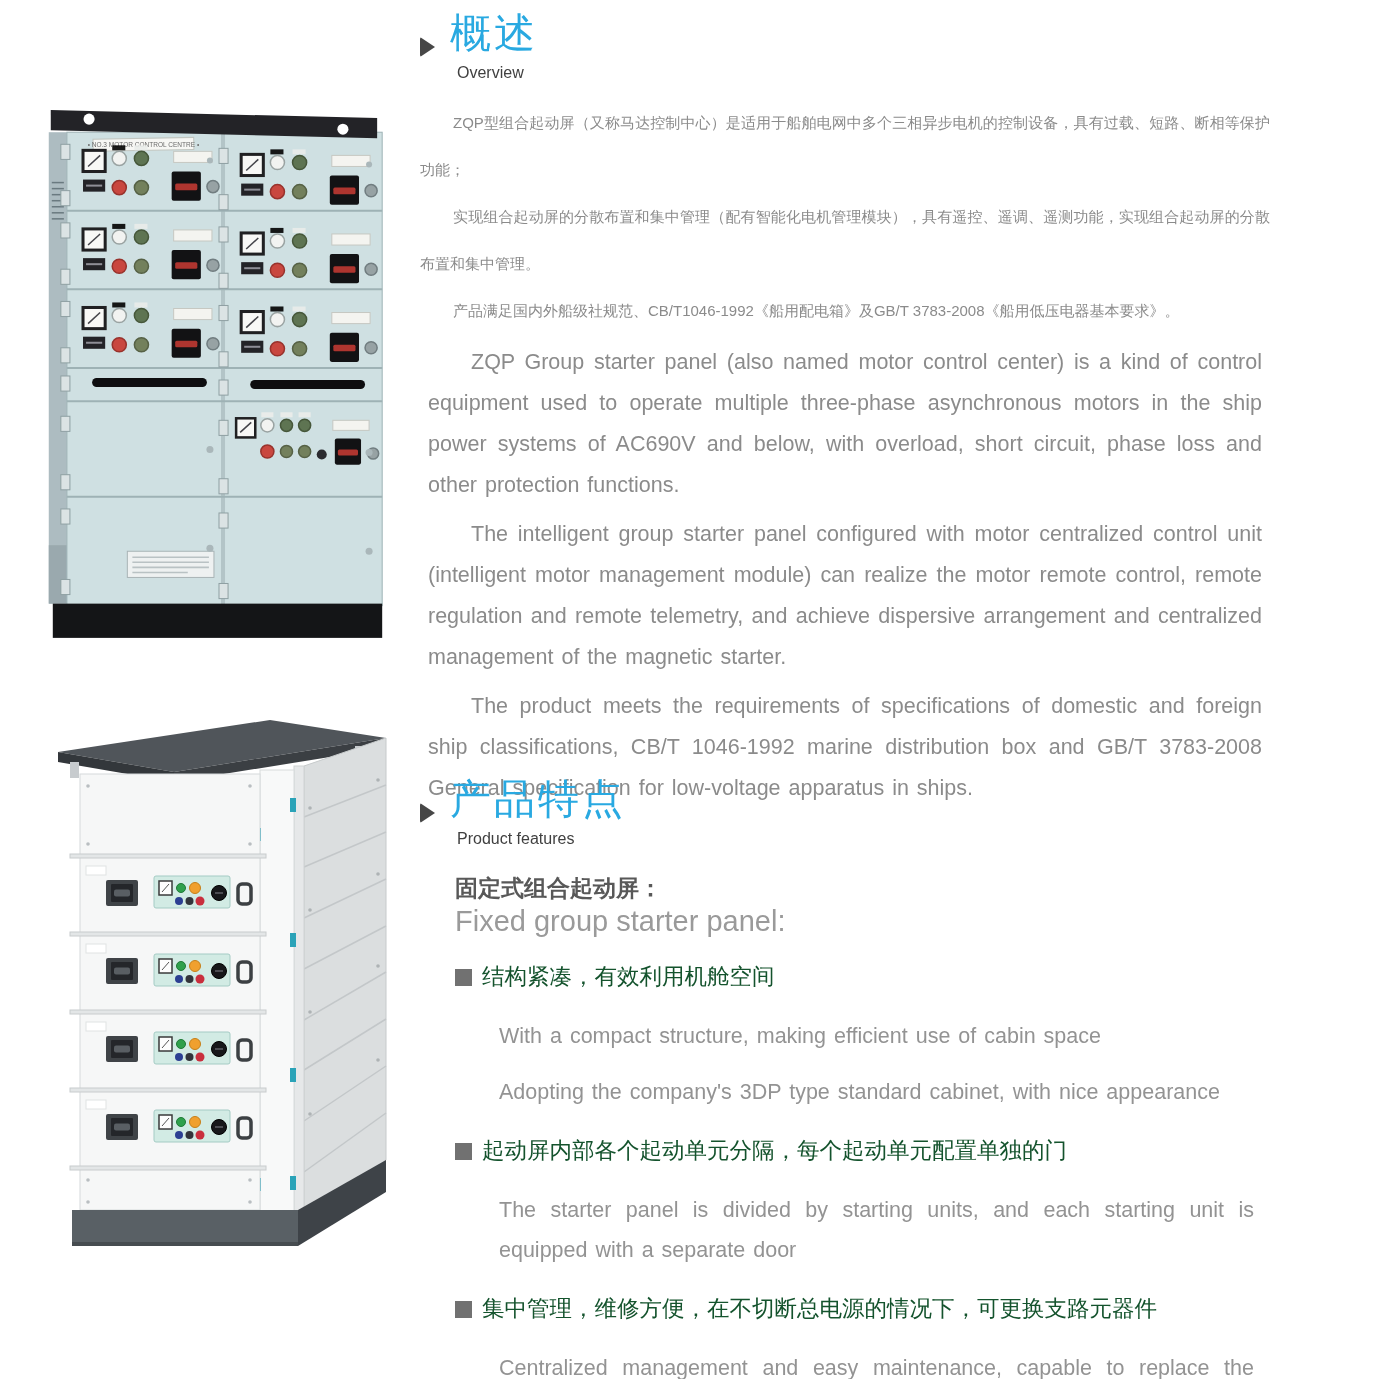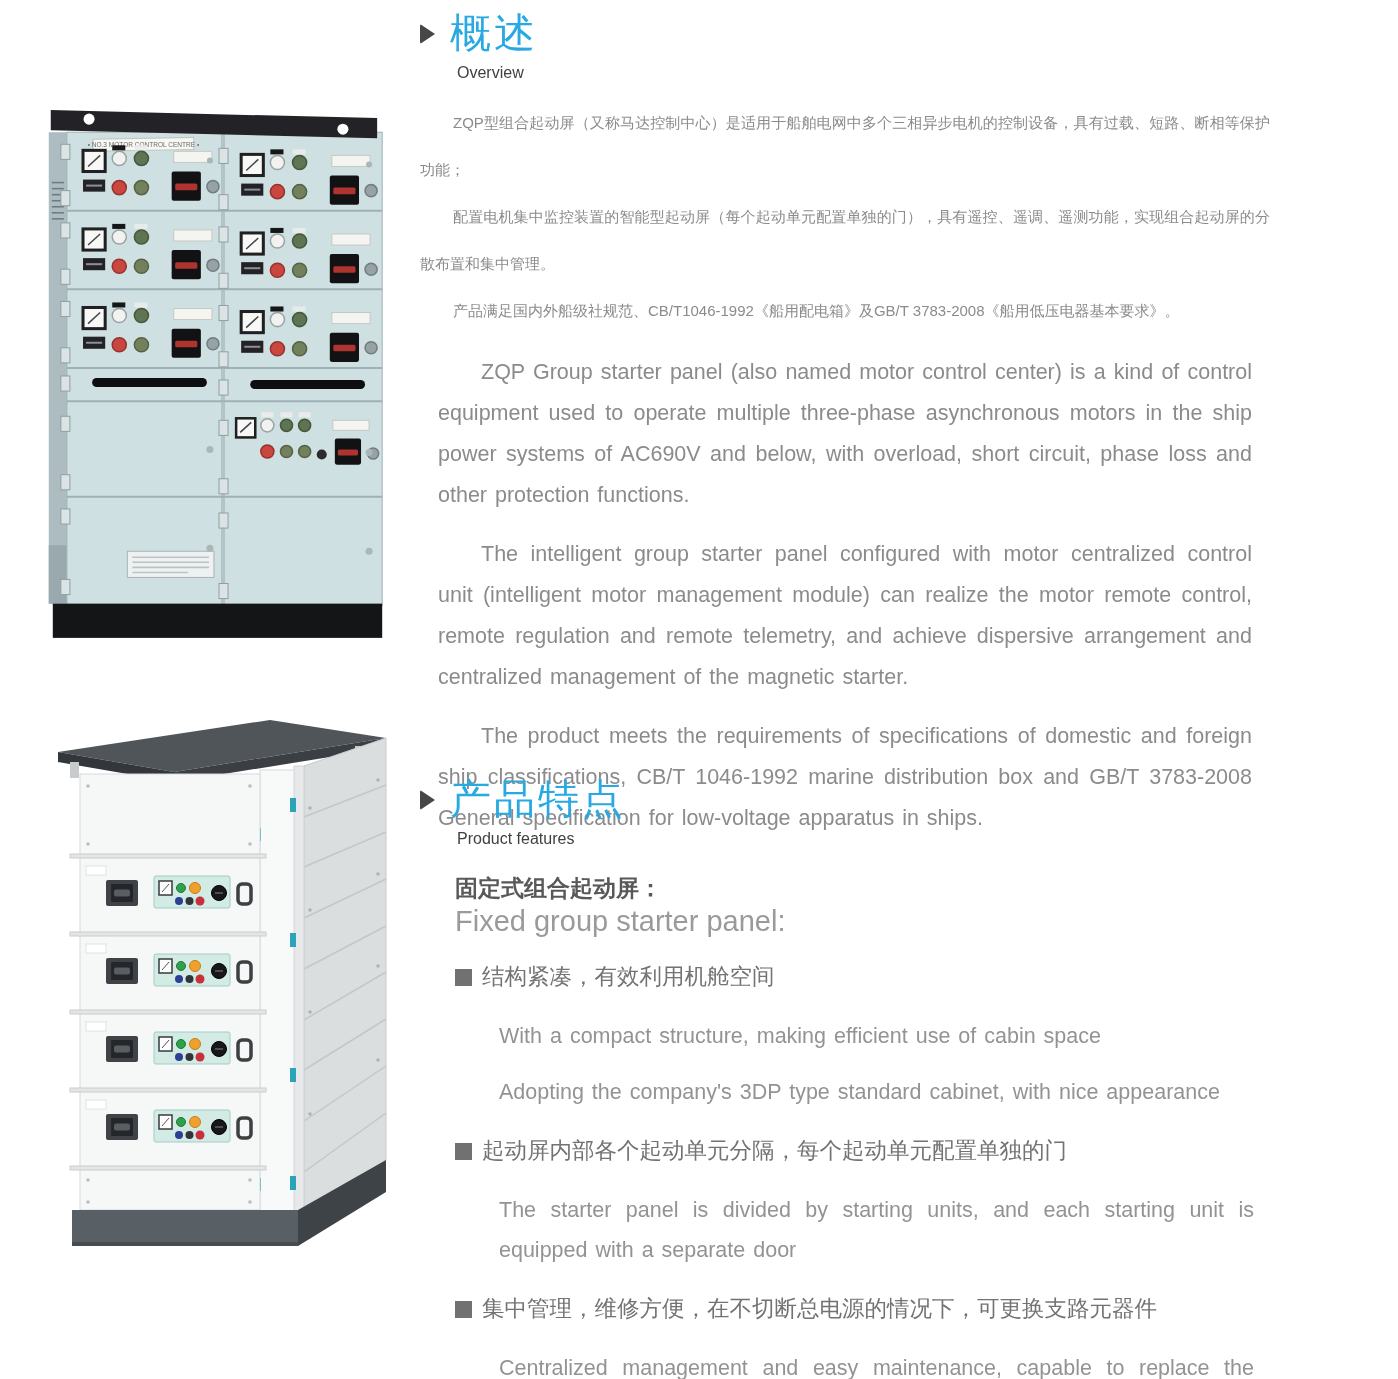--- a/index.html
+++ b/index.html
@@ -3,34 +3,34 @@
 <meta charset="utf-8">
 <style>
   html,body{margin:0;padding:0;}
   body{
     width:1398px;height:1379px;background:#ffffff;position:relative;overflow:hidden;
     font-family:"Liberation Sans", sans-serif;
   }
   .abs{position:absolute;}
   
   .section-col{position:absolute;left:420px;width:850px;}
-  .section-head{display:flex;align-items:center;gap:15px;}
+  .section-head{display:flex;align-items:flex-end;gap:15px;}
   .tri{width:0;height:0;border-left:15px solid #474747;border-top:10px solid transparent;border-bottom:10px solid transparent;border-radius:2px;flex:0 0 auto;}
   .h-cn{font-size:41px;color:#29a9e1;letter-spacing:3px;line-height:1.15;font-weight:400;}
   .h-en{font-size:16px;color:#404040;margin:7px 0 0 37px;font-weight:400;}
   
   .paras{margin-top:17px;}
   .p-cn{font-size:15px;line-height:47px;color:#8b8b8b;text-align:justify;text-indent:2.2em;margin:0;}
-  .p-en{font-size:21.5px;line-height:41px;color:#8b8b8b;text-align:justify;text-indent:2em;margin:18px;word-spacing:2px;}
+  .p-en{font-size:21.5px;line-height:41px;color:#8b8b8b;text-align:justify;text-indent:2em;margin:8px;word-spacing:2px;}
   
   .feat-wrap{margin:25px 0 0 35px;}
   .feat-sub-cn{font-size:23px;font-weight:bold;color:#585858;line-height:30px;}
   .feat-sub-en{font-size:29px;color:#9a9a9a;line-height:30px;margin-top:3px;}
   .feat-list{margin-top:18px;}
-  .feat-cn{display:flex;align-items:center;gap:10px;font-size:22.5px;color:#737373;line-height:46px;margin-top:2px;}
+  .feat-cn{display:flex;align-items:center;gap:10px;font-size:22.5px;color:#14532d;line-height:46px;margin-top:2px;}
   .sq{width:17px;height:17px;background:#717171;flex:0 0 auto;}
   .feat-en{font-size:21.5px;color:#939393;line-height:40px;padding-left:28px;text-align:justify;word-spacing:2px;margin:16px;}
   figure{margin:0;}
 </style>
 </head>
 <body>
 
 <figure class="abs" style="left:36px;top:102px;width:366px;height:552px;">
 <svg width="366" height="552" viewBox="0 0 362 548">
   <defs>
@@ -172,21 +172,21 @@
 </figure>
 
 <section class="section-col" style="top:10px;">
   <div class="section-head">
     <span class="tri"></span>
     <span class="h-cn">概述</span>
   </div>
   <div class="h-en">Overview</div>
   <div class="paras">
     <p class="p-cn">ZQP型组合起动屏（又称马达控制中心）是适用于船舶电网中多个三相异步电机的控制设备，具有过载、短路、断相等保护功能；</p>
-    <p class="p-cn">配置电机集中监控装置的智能型起动屏（每个起动单元配置单独的门），具有遥控、遥调、遥测功能，实现组合起动屏的分散布置和集中管理。</p>
+    <p class="p-cn">实现组合起动屏的分散布置和集中管理（配有智能化电机管理模块），具有遥控、遥调、遥测功能，实现组合起动屏的分散布置和集中管理。</p>
     <p class="p-cn">产品满足国内外船级社规范、CB/T1046-1992《船用配电箱》及GB/T 3783-2008《船用低压电器基本要求》。</p>
     <p class="p-en">ZQP Group starter panel (also named motor control center) is a kind of control equipment used to operate multiple three-phase asynchronous motors in the ship power systems of AC690V and below, with overload, short circuit, phase loss and other protection functions.</p>
     <p class="p-en">The intelligent group starter panel configured with motor centralized control unit (intelligent motor management module) can realize the motor remote control, remote regulation and remote telemetry, and achieve dispersive arrangement and centralized management of the magnetic starter.</p>
     <p class="p-en">The product meets the requirements of specifications of domestic and foreign ship classifications, CB/T 1046-1992 marine distribution box and GB/T 3783-2008 General specification for low-voltage apparatus in ships.</p>
   </div>
 </section>
 
 <figure class="abs" style="left:52px;top:708px;width:340px;height:565px;">
 <svg width="340" height="565" viewBox="0 0 340 565">
   <defs>

